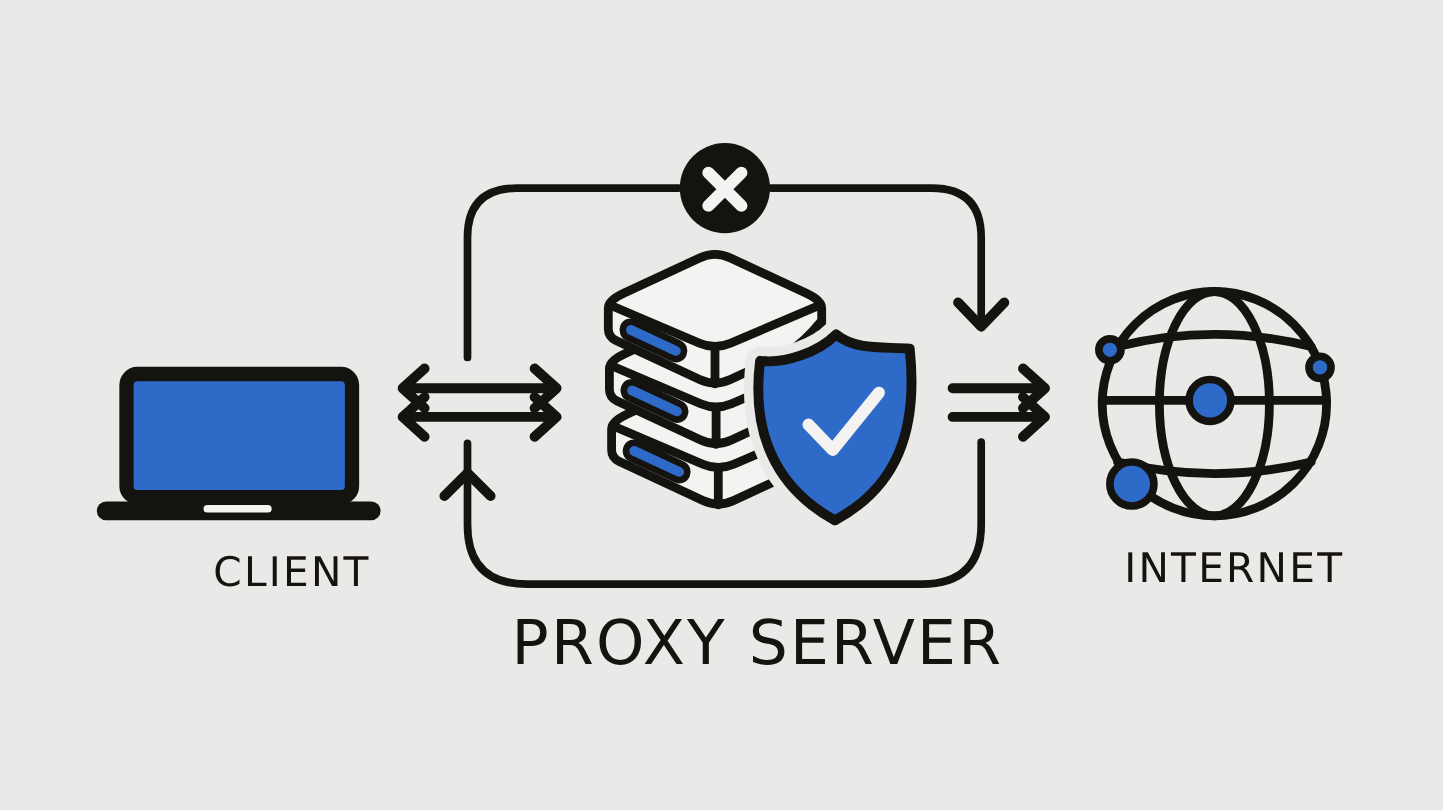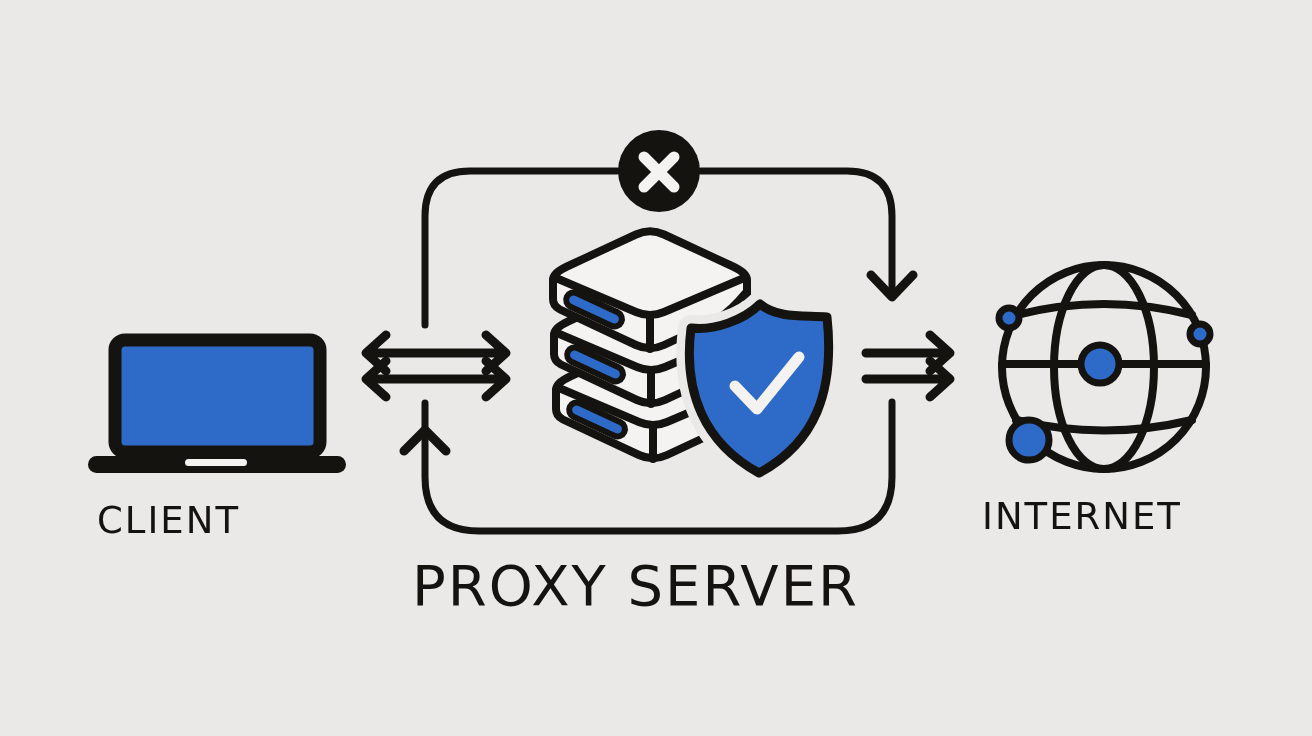--- a/index.html
+++ b/index.html
@@ -29,21 +29,21 @@
   .shield-halo{fill:none;stroke:var(--background);stroke-width:26;stroke-linejoin:round;}
   .shield-main{fill:var(--accent-blue);stroke:var(--line-black);stroke-width:9;stroke-linejoin:round;}
   .globe-ln{fill:none;stroke:var(--line-black);stroke-width:8;stroke-linecap:round;}
   .node-dot{fill:var(--accent-blue);stroke:var(--line-black);stroke-width:7;}
   .laptop-frame{fill:var(--accent-blue);stroke:var(--line-black);stroke-width:13;}
 
   
   .label{
     position:absolute;
     color:var(--line-black);
-    text-align:left;
+    text-align:right;
     letter-spacing:2px;
     white-space:nowrap;
   }
   .label-node{font-size:37px;}
   .label-title{font-size:56px;letter-spacing:2px;}
   #client-label{left:97px;top:499px;width:240px;}
   #internet-label{left:982px;top:495px;width:240px;}
   #proxy-label{left:412px;top:553px;width:500px;}
 </style>
 </head>

